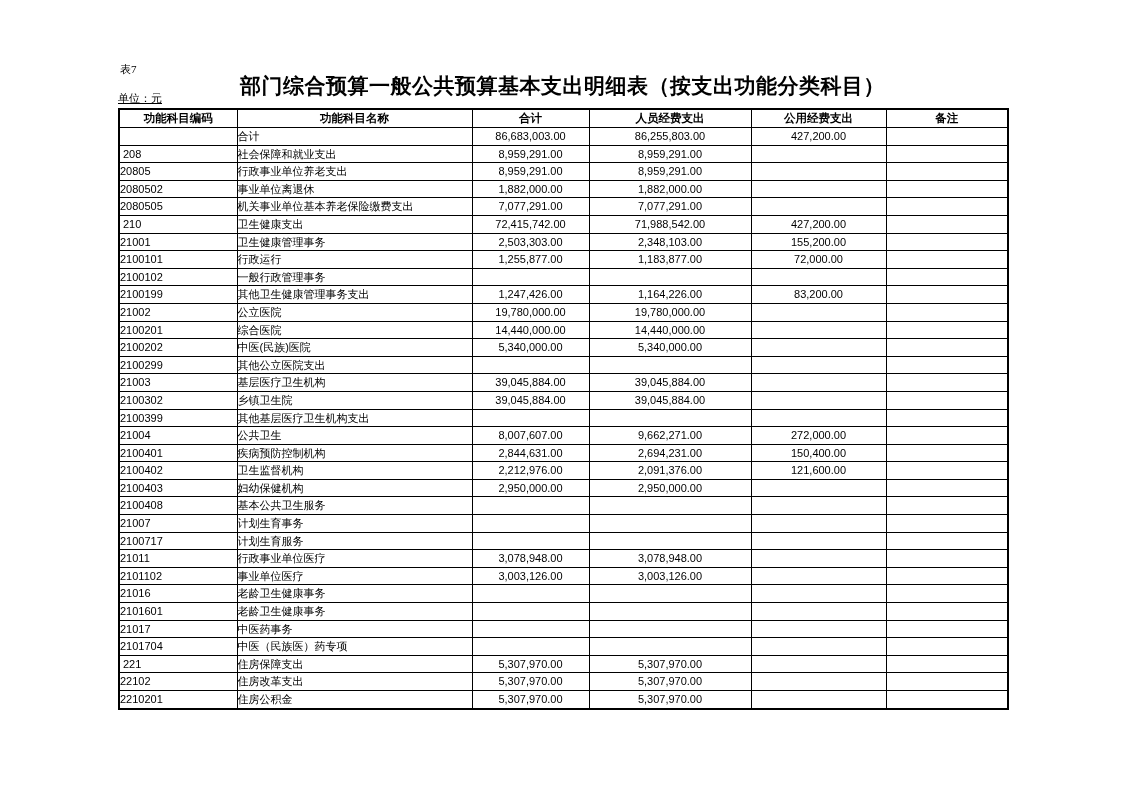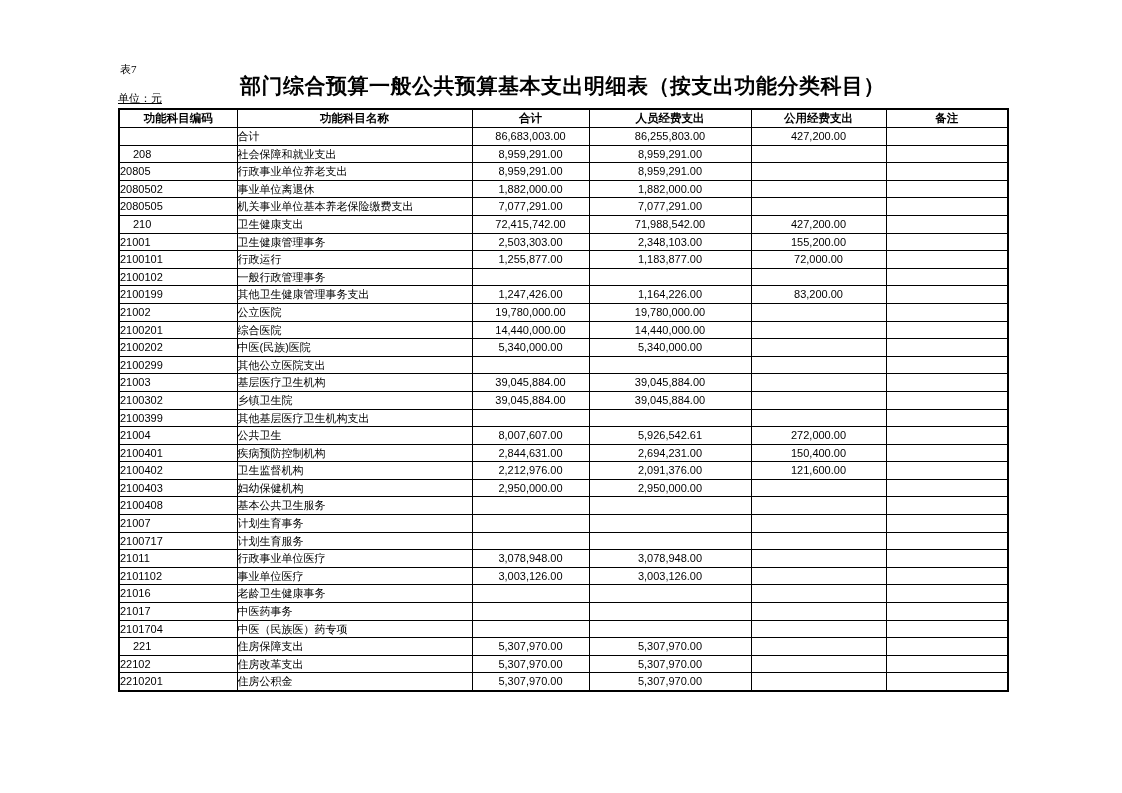--- a/index.html
+++ b/index.html
@@ -46,21 +46,21 @@
     overflow: hidden;
     vertical-align: middle;
   }
   table.budget th {
     font-weight: bold;
     text-align: center;
     font-size: 11.5px;
     height: 17px;
   }
   td.code { text-align: left; }
-  td.code.lvl1 { padding-left: 13px; margin-left: 25px; }
+  td.code.lvl1 { padding-left: 3px; margin-left: 25px; }
   td.code.lvl2 { }
   td.code.lvl3 { }
   td.name { text-align: left; padding-left: 3px; }
   td.num  { text-align: center; }
   td.note { text-align: center; }
 </style>
 </head>
 <body>
 
 <div class="sheet-label">表7</div>
@@ -220,21 +220,21 @@
         <td class="name">其他基层医疗卫生机构支出</td>
         <td class="num"></td>
         <td class="num"></td>
         <td class="num"></td>
         <td class="note"></td>
       </tr>
       <tr>
         <td class="code lvl2">21004</td>
         <td class="name">公共卫生</td>
         <td class="num">8,007,607.00</td>
-        <td class="num">5,926,542.61</td>
+        <td class="num">9,662,271.00</td>
         <td class="num">272,000.00</td>
         <td class="note"></td>
       </tr>
       <tr>
         <td class="code lvl3">2100401</td>
         <td class="name">疾病预防控制机构</td>
         <td class="num">2,844,631.00</td>
         <td class="num">2,694,231.00</td>
         <td class="num">150,400.00</td>
         <td class="note"></td>
@@ -297,20 +297,28 @@
       </tr>
       <tr>
         <td class="code lvl2">21016</td>
         <td class="name">老龄卫生健康事务</td>
         <td class="num"></td>
         <td class="num"></td>
         <td class="num"></td>
         <td class="note"></td>
       </tr>
       <tr>
+        <td class="code lvl3">2101601</td>
+        <td class="name">老龄卫生健康事务</td>
+        <td class="num"></td>
+        <td class="num"></td>
+        <td class="num"></td>
+        <td class="note"></td>
+      </tr>
+      <tr>
         <td class="code lvl2">21017</td>
         <td class="name">中医药事务</td>
         <td class="num"></td>
         <td class="num"></td>
         <td class="num"></td>
         <td class="note"></td>
       </tr>
       <tr>
         <td class="code lvl3">2101704</td>
         <td class="name">中医（民族医）药专项</td>

